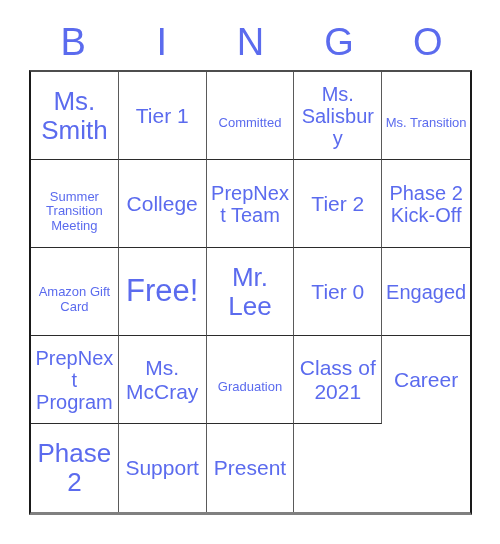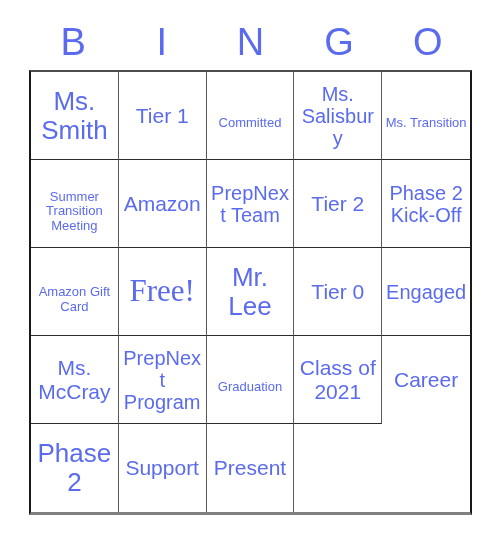--- a/index.html
+++ b/index.html
@@ -74,21 +74,21 @@
   .cell:nth-child(5n) { border-right: none; }
   .cell.row-last { border-bottom: none; }
   .cell-text {
     display: block;
     width: 100%;
     line-height: 1.1;
     color: #5b6bee;
     word-wrap: break-word;
   }
   
-  .sz-xl  { font-size: 31px; font-family: Liberation Serif, serif; }
+  .sz-xl  { font-size: 31px; }
   .sz-lg  { font-size: 26px; }
   .sz-md  { font-size: 21px; }
   .sz-sm  { font-size: 20px; }
   .sz-xs  { font-size: 13px; margin-top: 16px; }
 </style>
 </head>
 <body>
 
 <div id="card">
 
@@ -115,21 +115,21 @@
         <span class="cell-text sz-sm">Ms. Salisbury</span>
       </div>
 
     <div class="cell">
         <span class="cell-text sz-xs">Ms. Transition</span>
       </div>
     <div class="cell">
         <span class="cell-text sz-xs">Summer Transition Meeting</span>
       </div>
     <div class="cell">
-        <span class="cell-text sz-md">Amazon</span>
+        <span class="cell-text sz-md">College</span>
       </div>
     <div class="cell">
         <span class="cell-text sz-sm">PrepNext Team</span>
       </div>
     <div class="cell">
         <span class="cell-text sz-md">Tier 2</span>
       </div>
 
     <div class="cell">
         <span class="cell-text sz-sm">Phase 2 Kick-Off</span>
@@ -144,24 +144,24 @@
         <span class="cell-text sz-lg">Mr. Lee</span>
       </div>
     <div class="cell">
         <span class="cell-text sz-md">Tier 0</span>
       </div>
 
     <div class="cell">
         <span class="cell-text sz-sm">Engaged</span>
       </div>
     <div class="cell">
-        <span class="cell-text sz-md">Ms. McCray</span>
+        <span class="cell-text sz-sm">PrepNext Program</span>
       </div>
     <div class="cell">
-        <span class="cell-text sz-sm">PrepNext Program</span>
+        <span class="cell-text sz-md">Ms. McCray</span>
       </div>
     <div class="cell">
         <span class="cell-text sz-xs">Graduation</span>
       </div>
     <div class="cell">
         <span class="cell-text sz-md">Class of 2021</span>
       </div>
 
     <div class="cell row-last">
         <span class="cell-text sz-md">Career</span>

